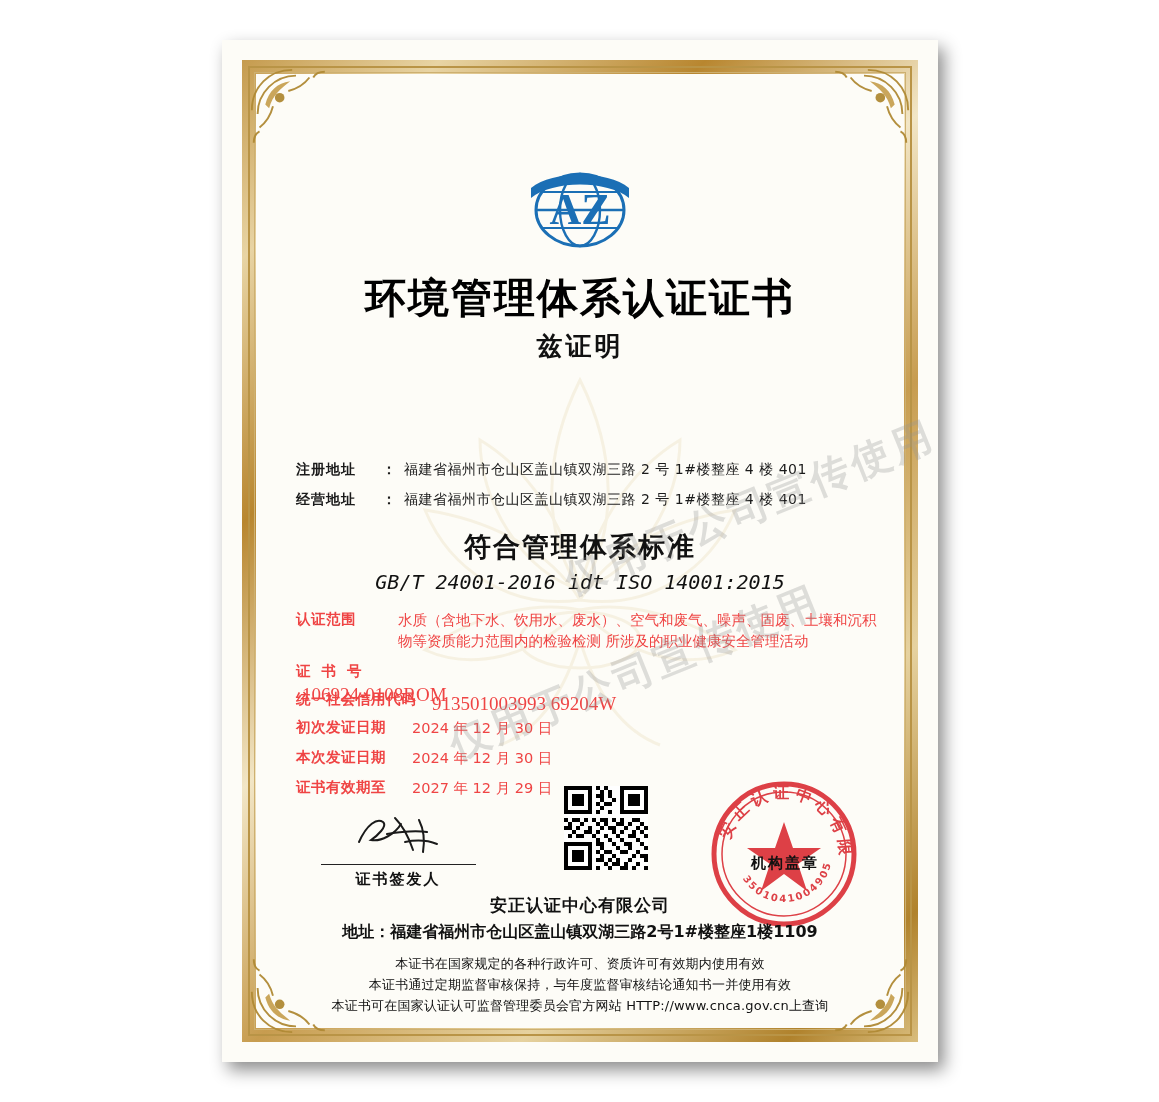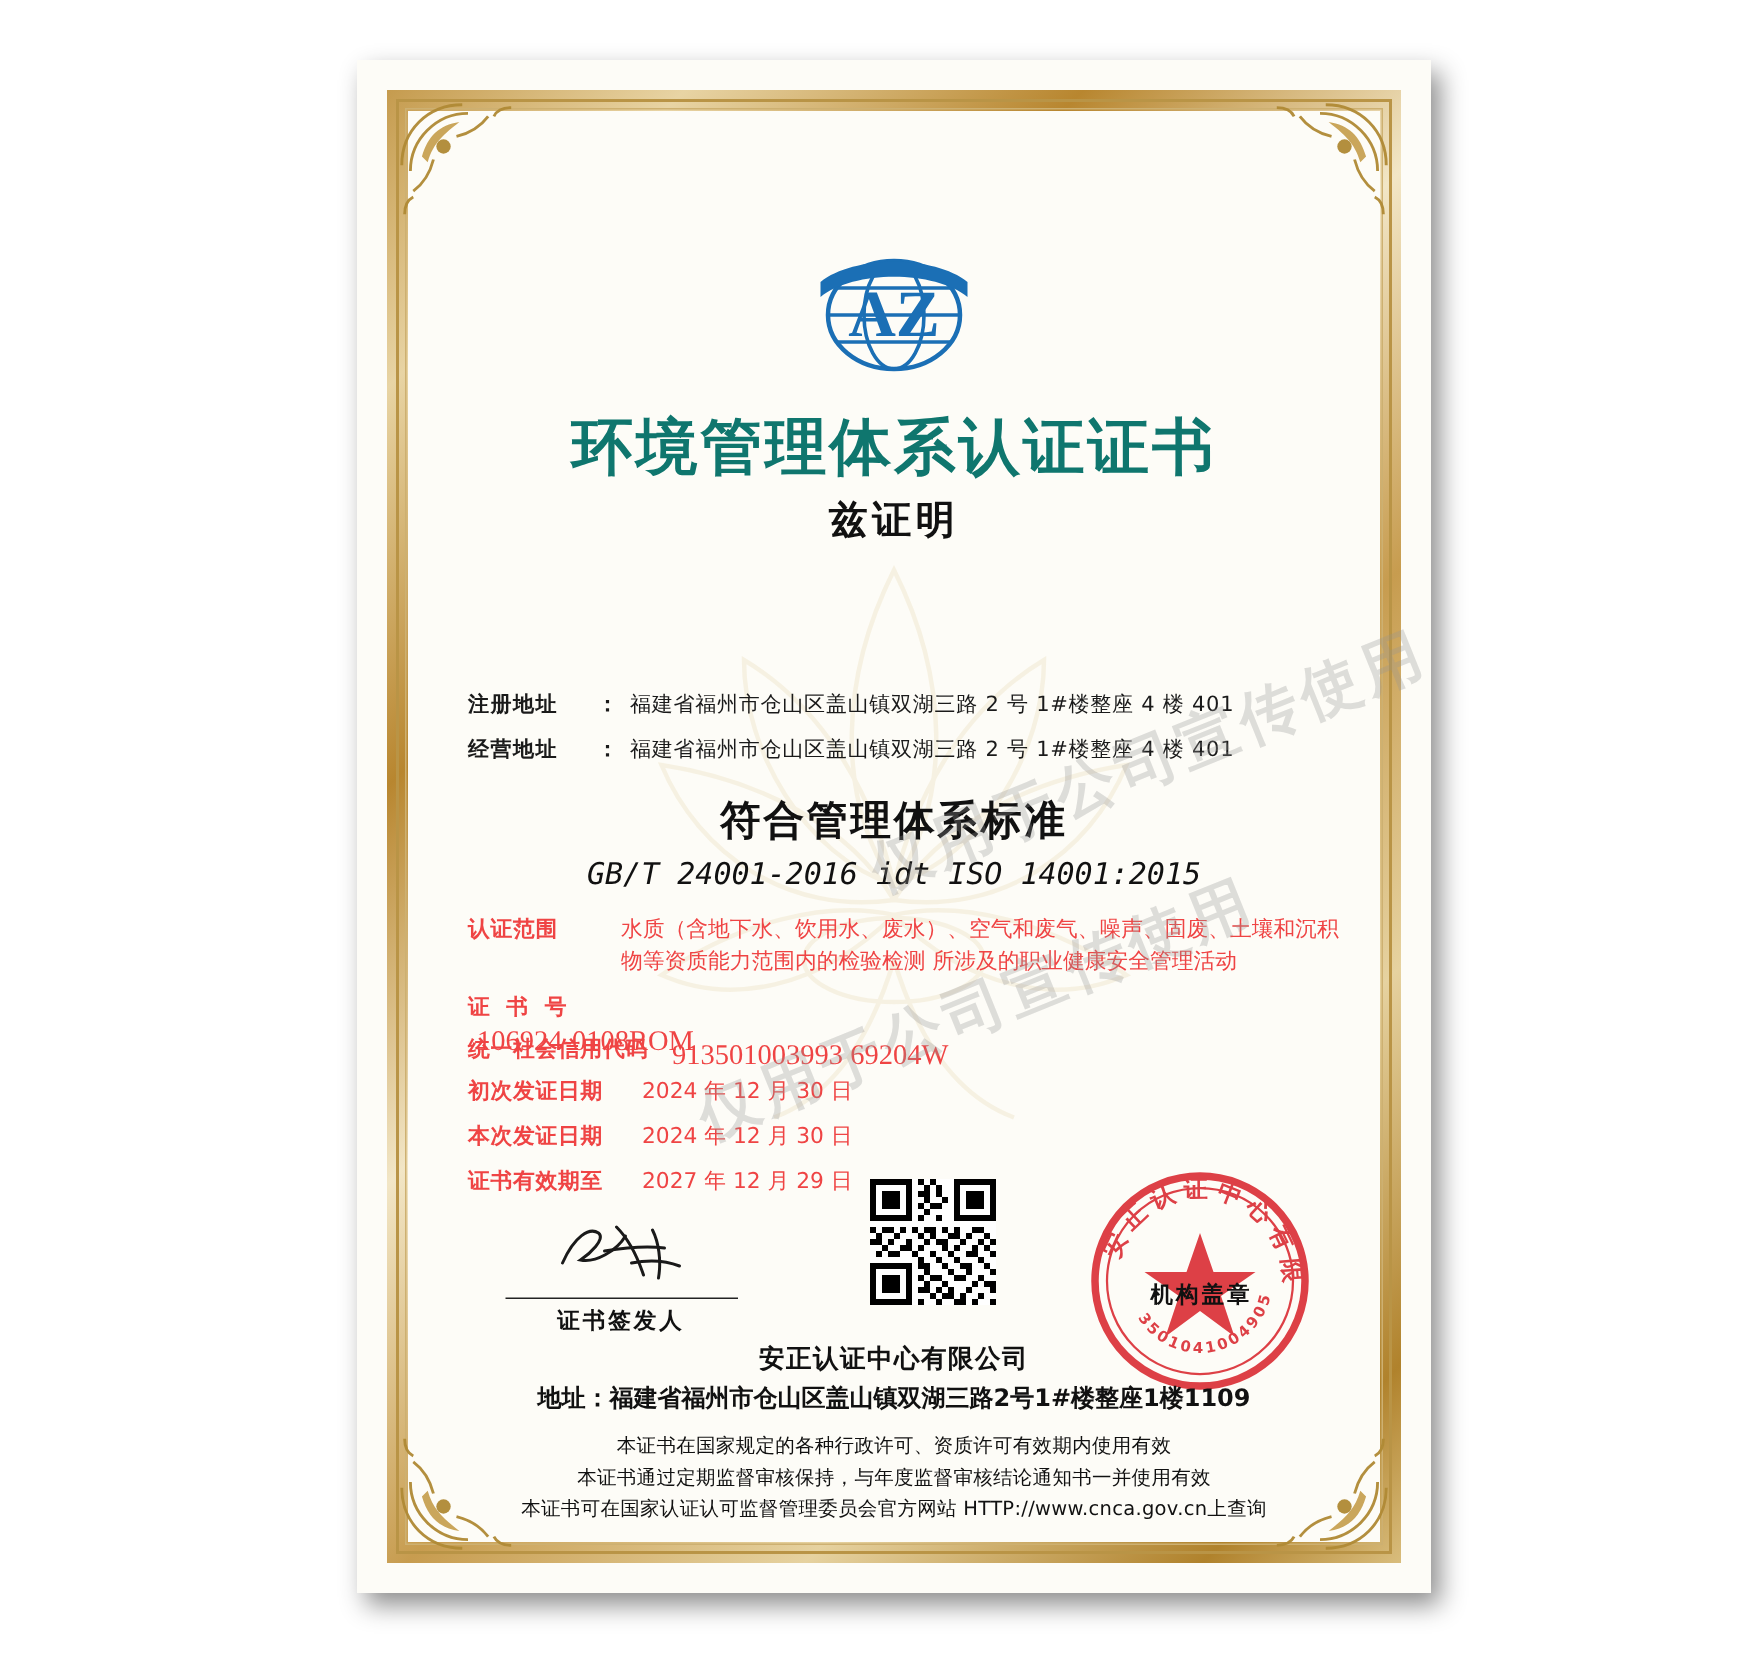--- a/index.html
+++ b/index.html
@@ -11,21 +11,21 @@
     width: 1159px;
     height: 1102px;
     font-family: "Liberation Sans", sans-serif;
     position: relative;
     overflow: hidden;
   }
 
   
   #stage {
     position: absolute;
-    left: 16px; top: 0;
+    left: 0; top: 0;
     width: 953px;
     height: 1102px;
     background: #ffffff;
   }
 
   
   #cert-sheet {
     position: absolute;
     left: 222px;
     top: 40px;
@@ -123,21 +123,21 @@
 
   .title-main {
     position: absolute;
     left: 0; right: 0;
     top: 185px;
     text-align: center;
     font-family: "DejaVu Sans", sans-serif;
     font-weight: 700;
     font-size: 41px;
     letter-spacing: 2px;
-    color: #0f766e;
+    color: #000000;
   }
   .title-sub {
     position: absolute;
     left: 0; right: 0;
     top: 243px;
     text-align: center;
     font-family: "DejaVu Sans", sans-serif;
     font-weight: 700;
     font-size: 26px;
     letter-spacing: 3px;

